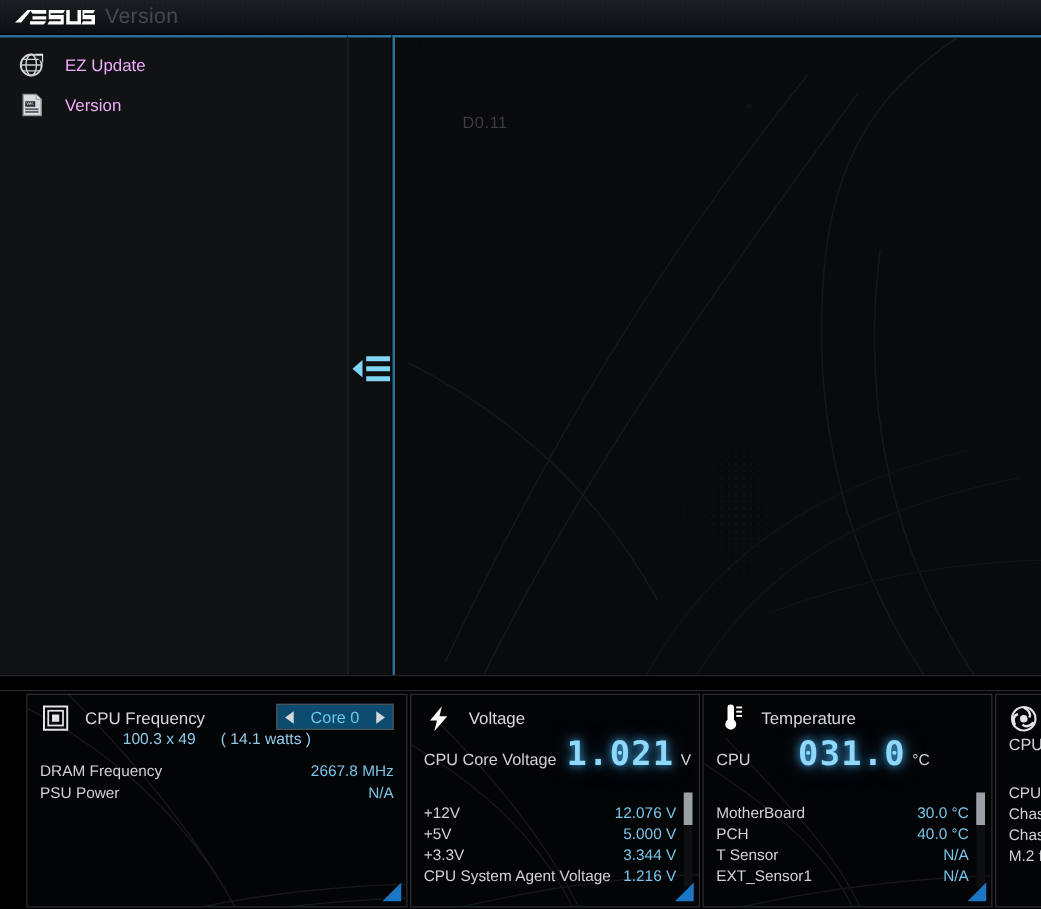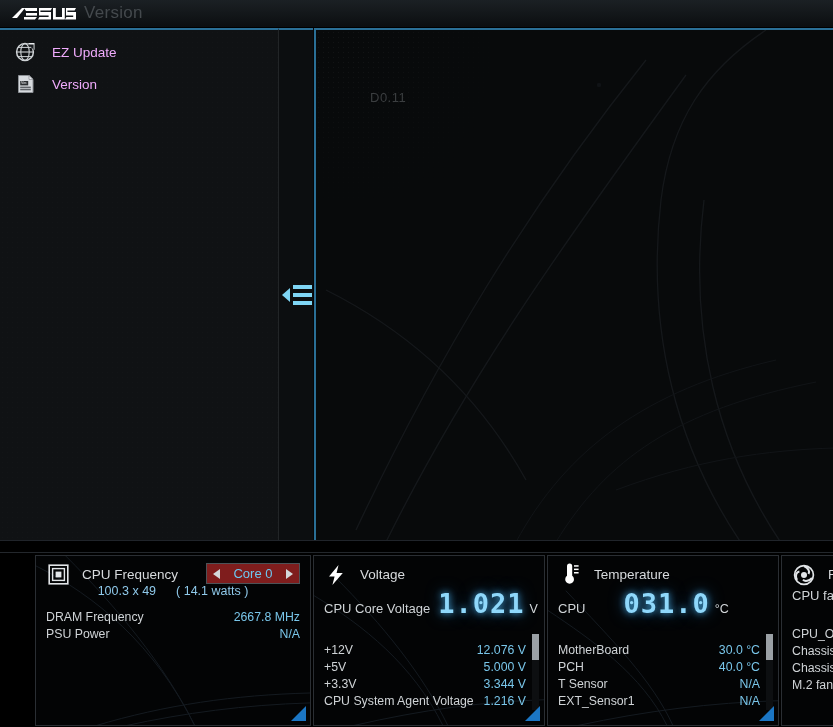--- a/index.html
+++ b/index.html
@@ -138,40 +138,40 @@
   }
   .panel {
     position: relative;
     height: 171px;
     background: #030405;
     border: 1px solid #2a2e33;
     margin-left: 2px;
     overflow: hidden;
     flex: none;
   }
-  .panel.p-cpu   { width: 276px; margin-left: 35px; }
+  .panel.p-cpu   { width: 305px; margin-left: 21px; }
   .panel.p-volt  { width: 232px; }
   .panel.p-temp  { width: 232px; }
   .panel.p-fan   { width: 232px; }
 
   .panel-bg { position:absolute; inset:0; pointer-events:none; }
 
   .p-head {
     position: relative; z-index: 3;
     display: flex; align-items: center; gap: 12px;
     padding: 7px 0 0 10px; height: 30px;
   }
   .p-head .p-ico { width: 24px; height: 24px; flex:none; display:flex; align-items:center; justify-content:center;}
   .p-title { font-size: 13.5px; color: #d7dadd; }
 
   .core-sel {
     position: absolute; right: 10px; top: 7px;
     width: 94px; height: 21px;
     border: 1px solid #4d5257;
-    background: #7f1d1d;
+    background: #0c4a6e;
     display: flex; align-items: center; justify-content: space-between;
     padding: 0 6px; cursor: pointer; z-index: 4;
   }
   .core-sel .ar-l { width:0;height:0;border-top:5px solid transparent;border-bottom:5px solid transparent;border-right:7px solid #d4d8db; }
   .core-sel .ar-r { width:0;height:0;border-top:5px solid transparent;border-bottom:5px solid transparent;border-left:7px solid #d4d8db; }
   .core-txt { font-size: 13px; color: #6ec6ef; }
 
   
   .hero-row {
     position: relative; z-index:3;

